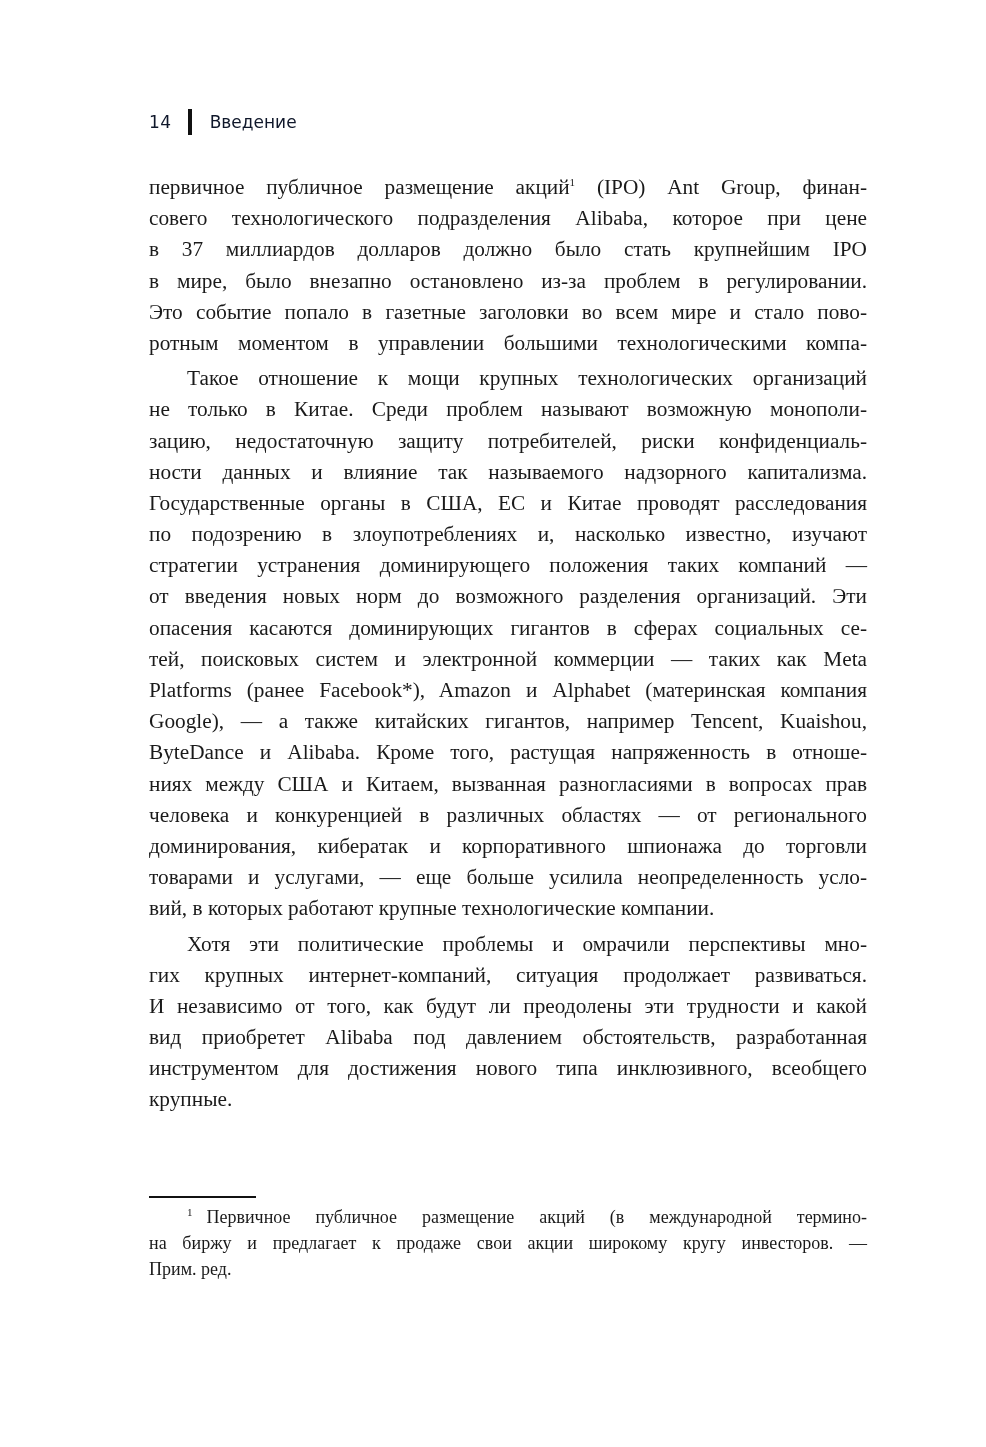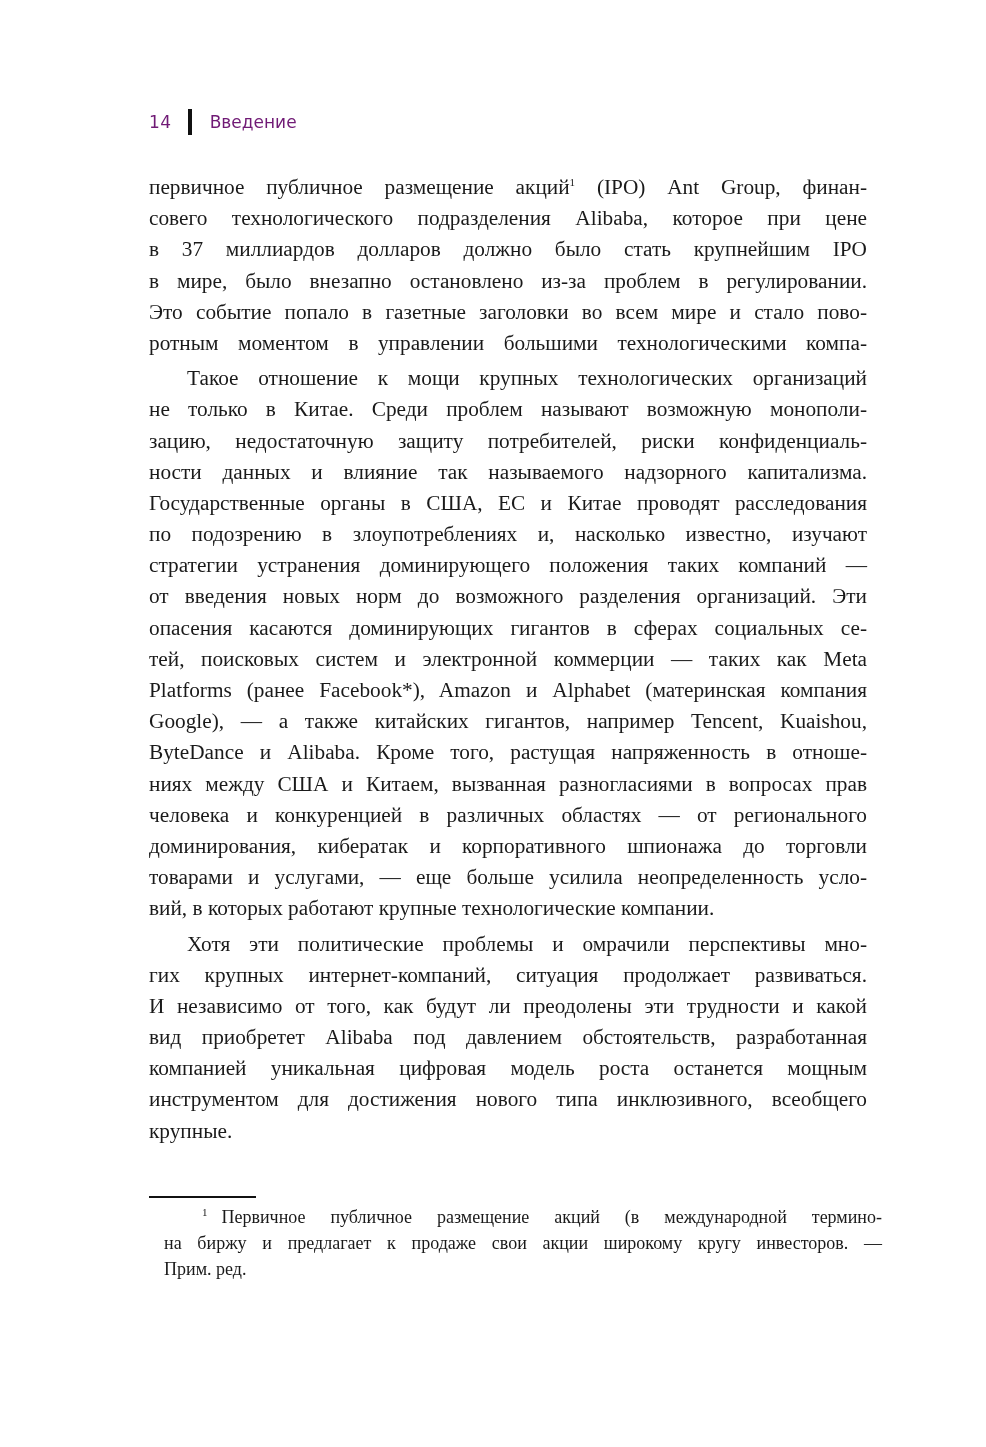--- a/index.html
+++ b/index.html
@@ -1,36 +1,36 @@
 <!DOCTYPE html>
 <html><head>
 <meta charset="utf-8">
 <style>
   html, body { margin: 0; padding: 0; background: #ffffff; }
   body { width: 986px; height: 1447px; position: relative; overflow: hidden; color: #1a1a1a; }
   .header {
     position: absolute; left: 149px; top: 108px; height: 28px;
     display: flex; align-items: center;
-    font-family: "DejaVu Sans", sans-serif; font-size: 17px; color: #701a75; text-align: center;
+    font-family: "DejaVu Sans", sans-serif; font-size: 17px; color: #0f172a; text-align: center;
   }
   .header .pagenum { letter-spacing: 0.5px; }
   .header .bar { width: 4px; height: 26px; background: #111; margin: 0 18px 0 16px; }
   .body-text {
     position: absolute; left: 149px; top: 172px; width: 718px;
     font-family: "Liberation Serif", serif; font-size: 21.3px; line-height: 31.2px;
   }
   .line { display: block; white-space: nowrap; text-align: justify; text-align-last: justify; height: 31.2px; font-family: Liberation Serif, serif; }
   .line.last { text-align-last: left; }
   .line.indent { padding-left: 38px; }
   .para-gap { height: 4px; }
   sup { font-size: 11px; line-height: 0; vertical-align: super; }
   .rule { position: absolute; left: 149px; top: 1196px; width: 107px; height: 2px; background: #111; }
   .footnote {
     position: absolute; left: 149px; top: 1204px; width: 718px;
-    font-family: "Liberation Serif", serif; font-size: 18px; line-height: 26px; margin-left: 15px;
+    font-family: "Liberation Serif", serif; font-size: 18px; line-height: 26px;
   }
   .footnote .line { height: 26px; }
   .footnote .line.indent { padding-left: 38px; }
   .fn-mark { font-size: 11px; vertical-align: super; line-height: 0; margin-right: 14px; }
 </style>
 </head>
 <body>
 
 <div class="header">
   <span class="pagenum">14</span>
@@ -67,21 +67,20 @@
     <span class="line">доминирования, кибератак и корпоративного шпионажа до торговли</span>
     <span class="line">товарами и услугами, — еще больше усилила неопределенность усло-</span>
     <span class="line last">вий, в которых работают крупные технологические компании.</span>
   </div>
   <div class="para-gap"></div>
   <div>
     <span class="line indent">Хотя эти политические проблемы и омрачили перспективы мно-</span>
     <span class="line">гих крупных интернет-компаний, ситуация продолжает развиваться.</span>
     <span class="line">И независимо от того, как будут ли преодолены эти трудности и какой</span>
     <span class="line">вид приобретет Alibaba под давлением обстоятельств, разработанная</span>
-    <span class="line">компанией уникальная цифровая модель роста останется мощным</span>
     <span class="line">инструментом для достижения нового типа инклюзивного, всеобщего</span>
     <span class="line last">крупные.</span>
   </div>
 </div>
 
 <div class="rule"></div>
 
 <div class="footnote">
   <span class="line indent"><span class="fn-mark">1</span><span>Первичное публичное размещение акций (в международной термино-</span></span>
   <span class="line">на биржу и предлагает к продаже свои акции широкому кругу инвесторов. —</span>

